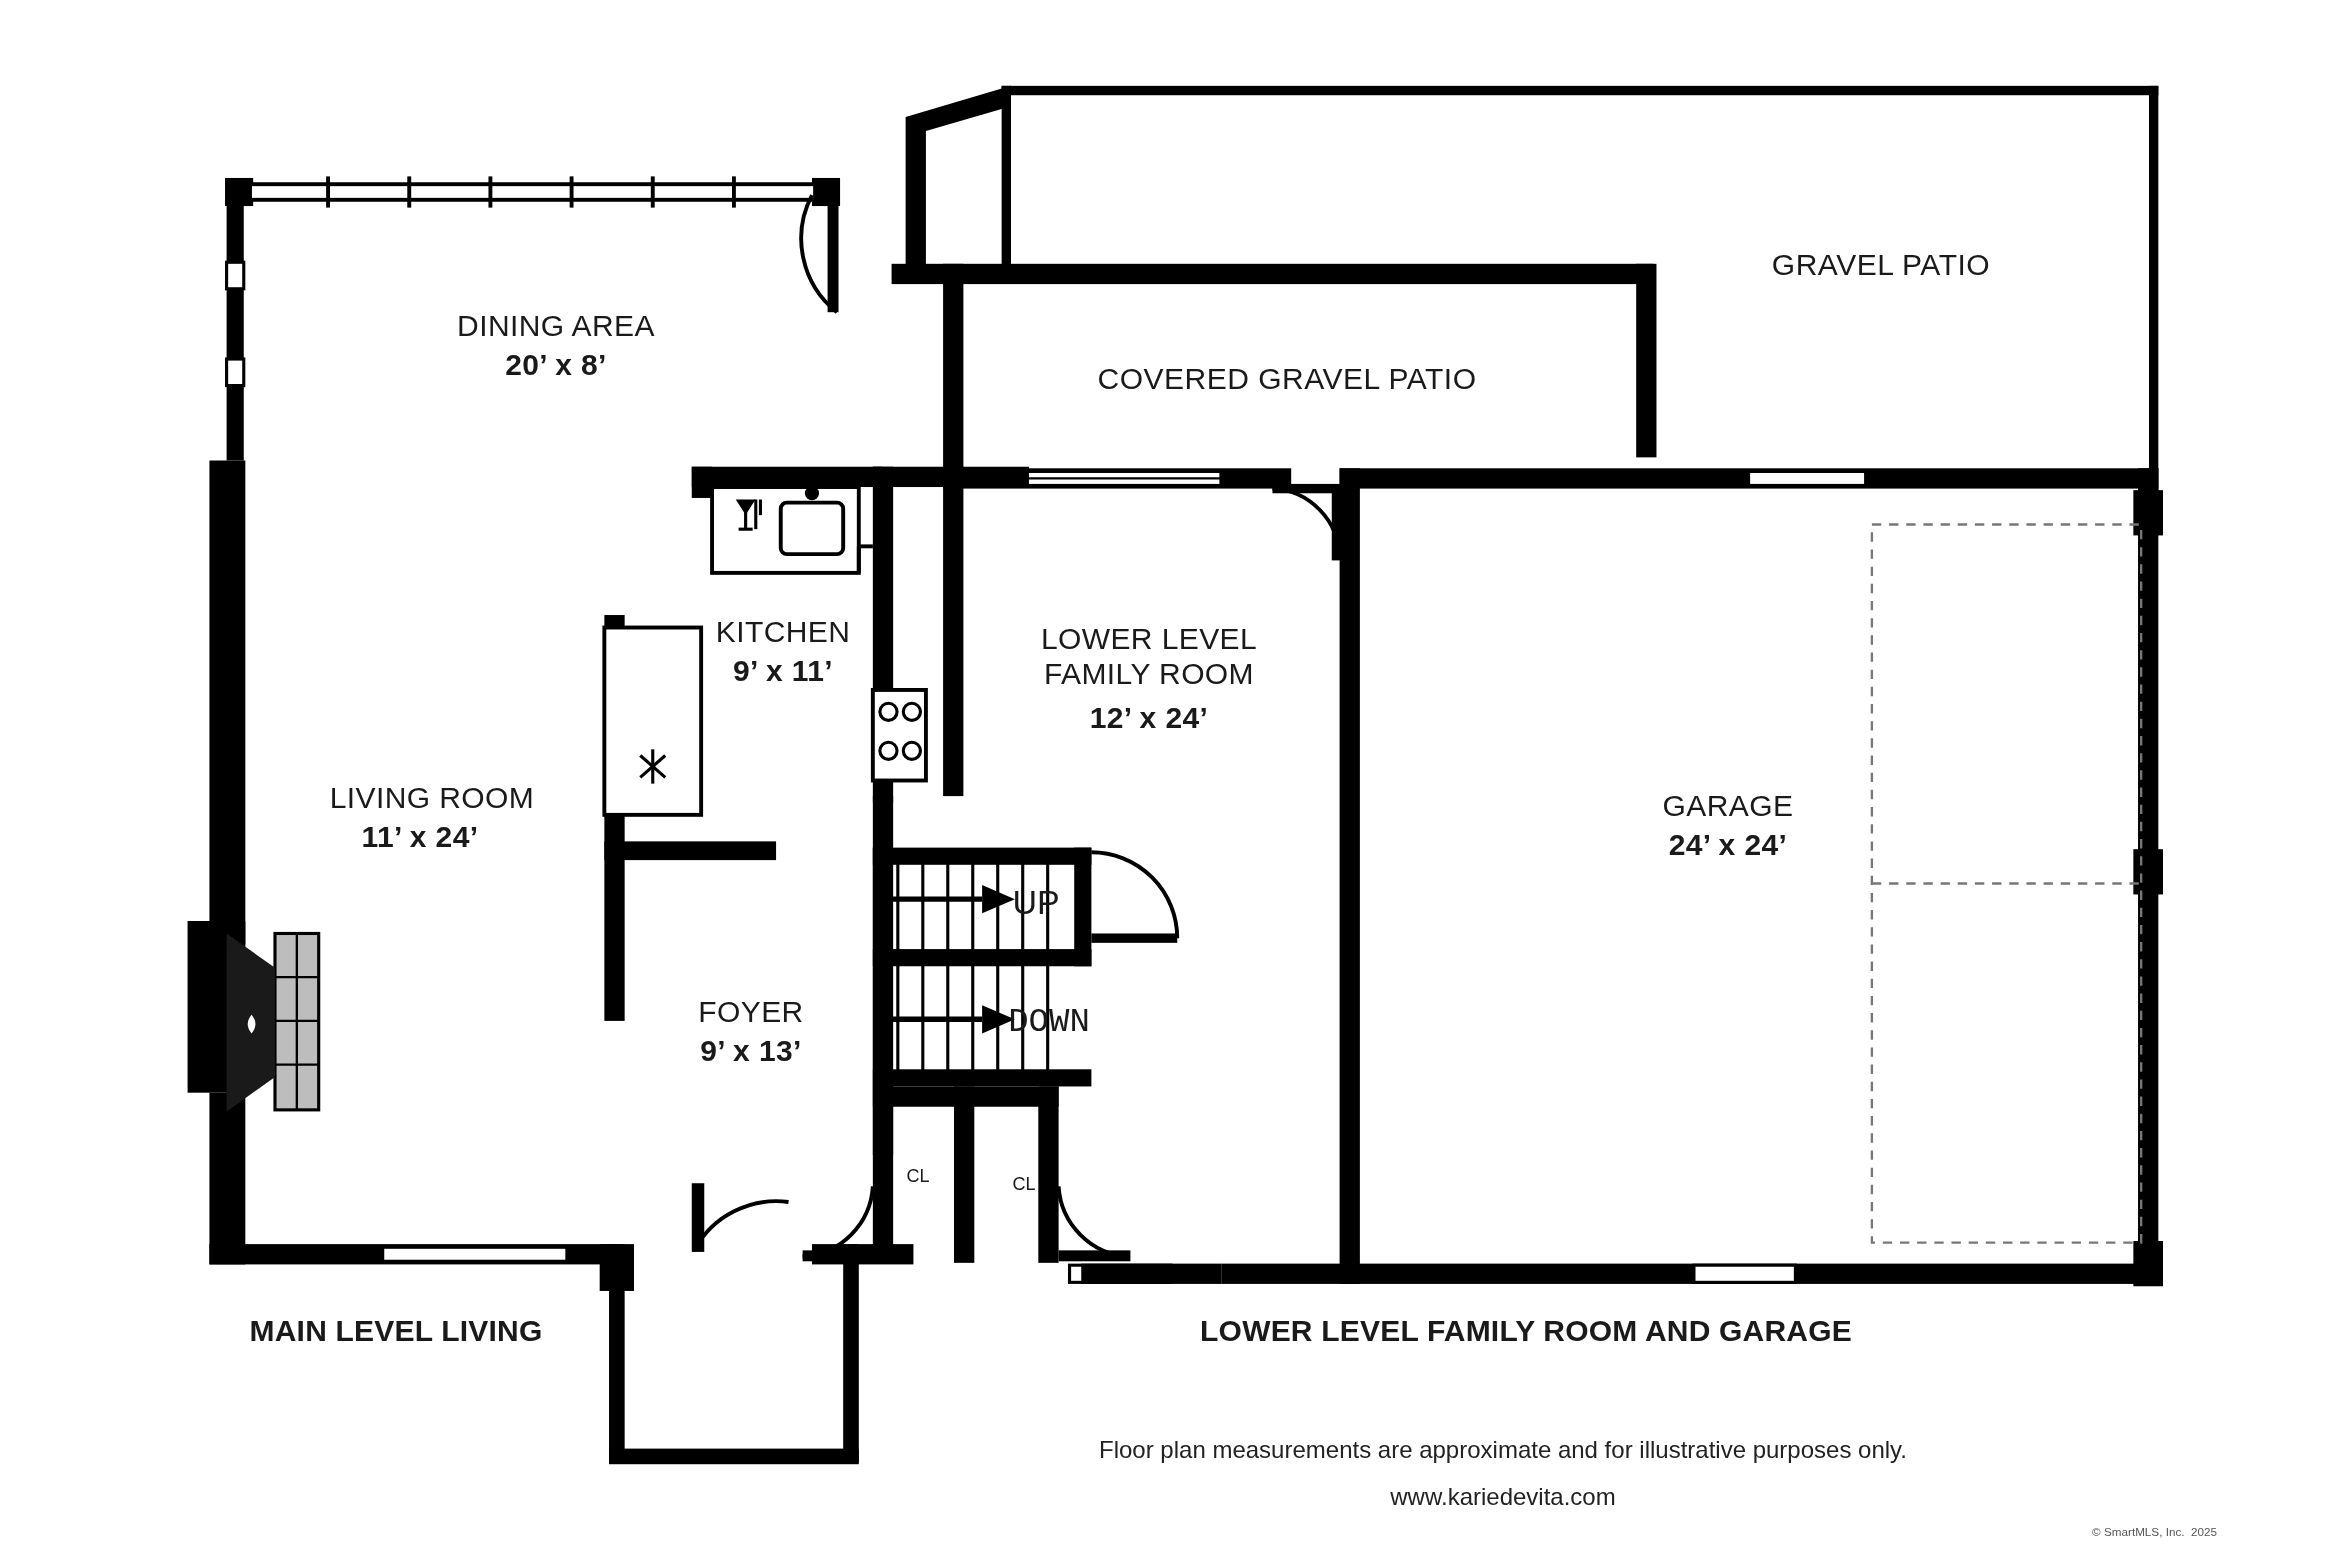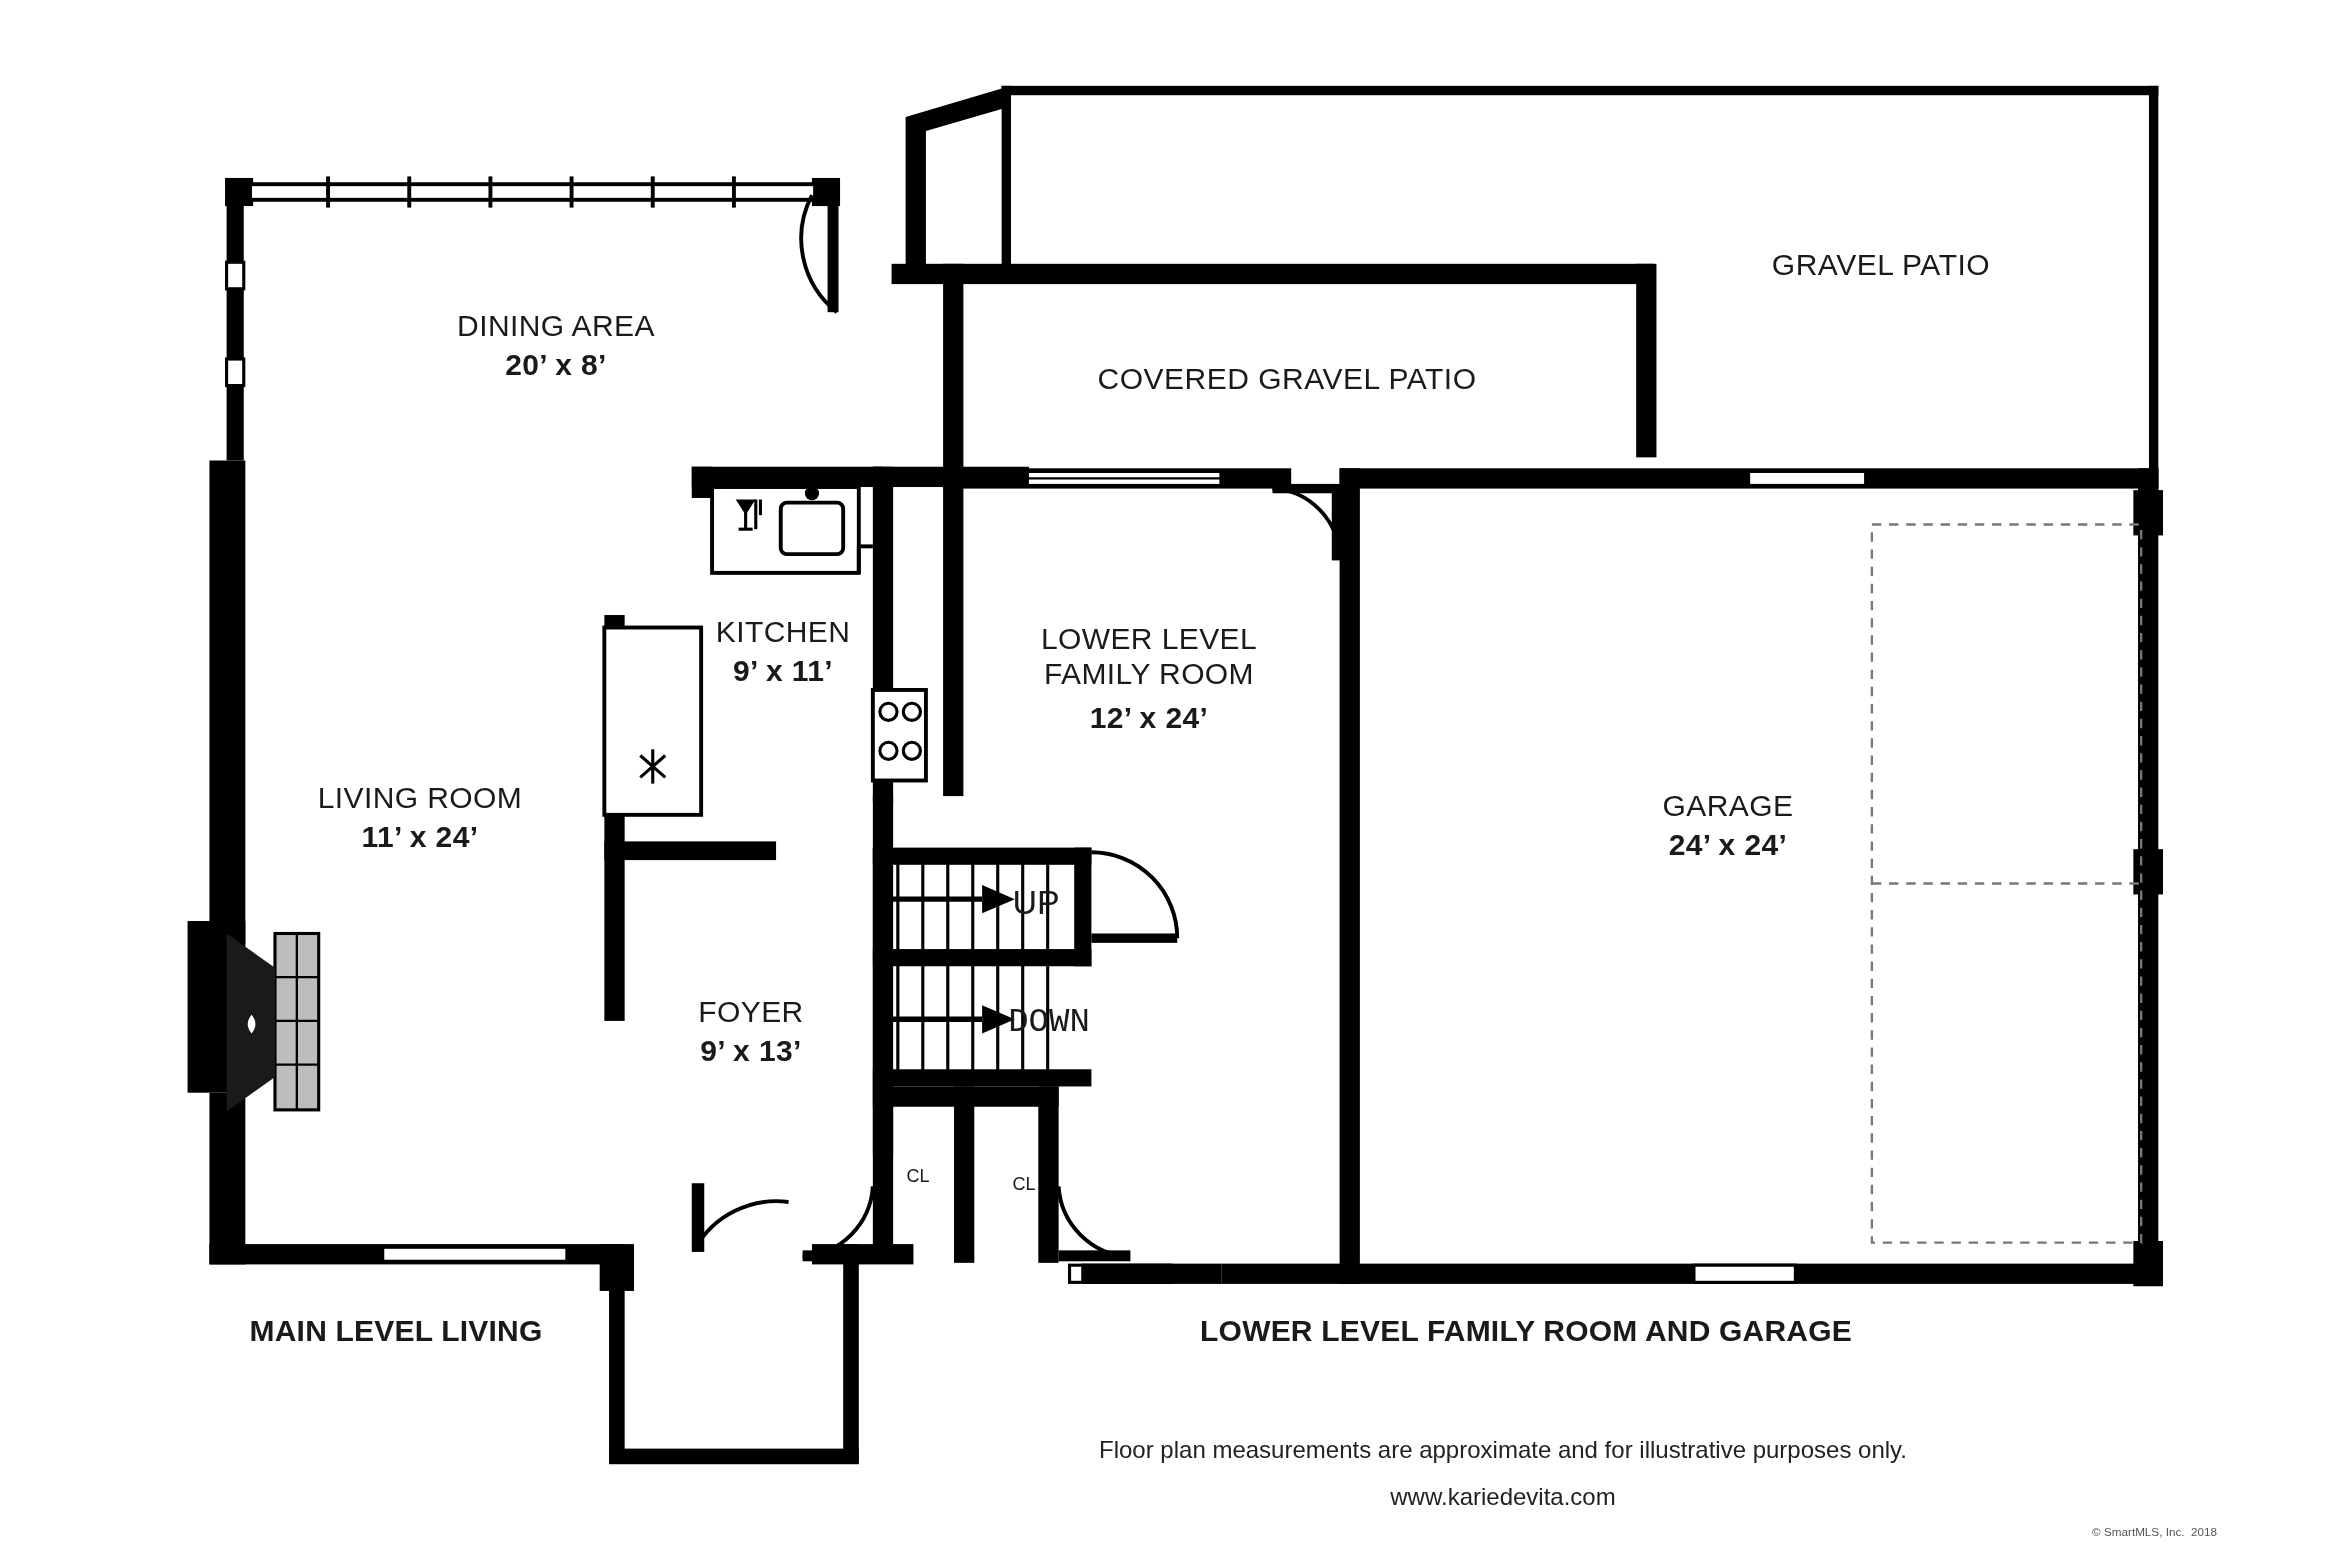--- a/index.html
+++ b/index.html
@@ -268,21 +268,21 @@
       <path d="M1446 1610 A 96 96 0 0 1 1356 1520" fill="none" stroke="#000" stroke-width="5"></path>
       <rect x="1028" y="1602" width="92" height="14" fill="#000"></rect>
       <rect x="1356" y="1602" width="92" height="14" fill="#000"></rect>
     </g>
   </g>
 </svg>
 
 <div class="lbl room-name centerer" style="left:556px; top:326px;">DINING AREA</div>
 <div class="lbl room-dim centerer" style="left:556px; top:365px;">20’ x 8’</div>
 
-<div class="lbl room-name centerer" style="left:420px; top:798px;">LIVING ROOM</div>
+<div class="lbl room-name centerer" style="left:432px; top:798px;">LIVING ROOM</div>
 <div class="lbl room-dim centerer" style="left:420px; top:837px;">11’ x 24’</div>
 
 <div class="lbl room-name centerer" style="left:783px; top:632px;">KITCHEN</div>
 <div class="lbl room-dim centerer" style="left:783px; top:671px;">9’ x 11’</div>
 
 <div class="lbl room-name centerer" style="left:751px; top:1012px;">FOYER</div>
 <div class="lbl room-dim centerer" style="left:751px; top:1051px;">9’ x 13’</div>
 
 <div class="lbl room-name centerer" style="left:1149px; top:656px;">LOWER LEVEL
 FAMILY ROOM</div>
@@ -299,14 +299,14 @@
 
 <div class="lbl small-name centerer" style="left:918px; top:1177px;">CL</div>
 <div class="lbl small-name centerer" style="left:1024px; top:1185px;">CL</div>
 
 <div class="lbl caption centerer" style="left:396px; top:1331px;">MAIN LEVEL LIVING</div>
 <div class="lbl caption centerer" style="left:1526px; top:1331px;">LOWER LEVEL FAMILY ROOM AND GARAGE</div>
 
 <div class="lbl footnote centerer" style="left:1503px; top:1450px;">Floor plan measurements are approximate and for illustrative purposes only.</div>
 <div class="lbl footnote centerer" style="left:1503px; top:1497px;">www.kariedevita.com</div>
 
-<div class="lbl copyright" style="left:2217px; top:1532px; transform:translate(-100%,-50%);">© SmartMLS, Inc.  2018</div>
+<div class="lbl copyright" style="left:2217px; top:1532px; transform:translate(-100%,-50%);">© SmartMLS, Inc.  2025</div>
 
 
 </body></html>

